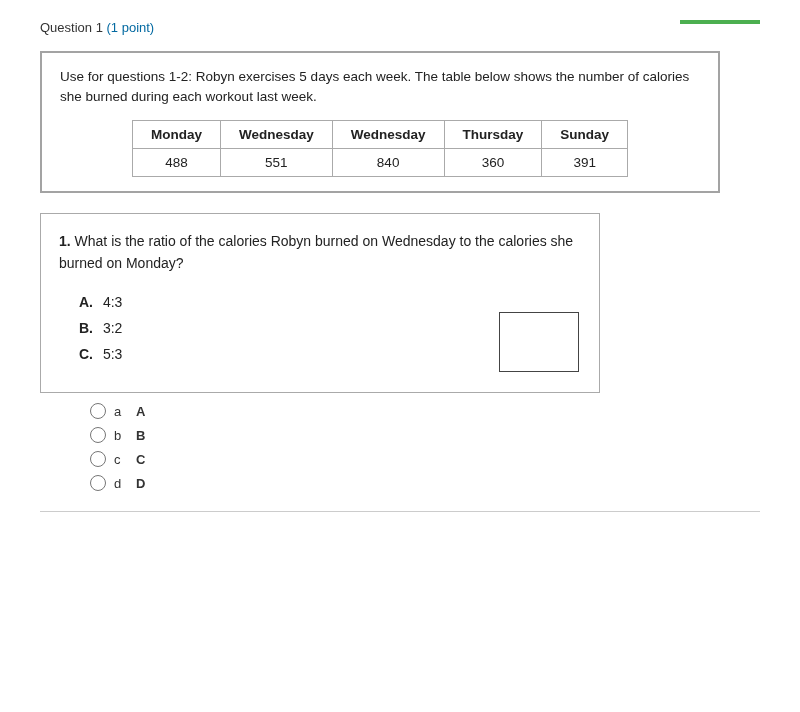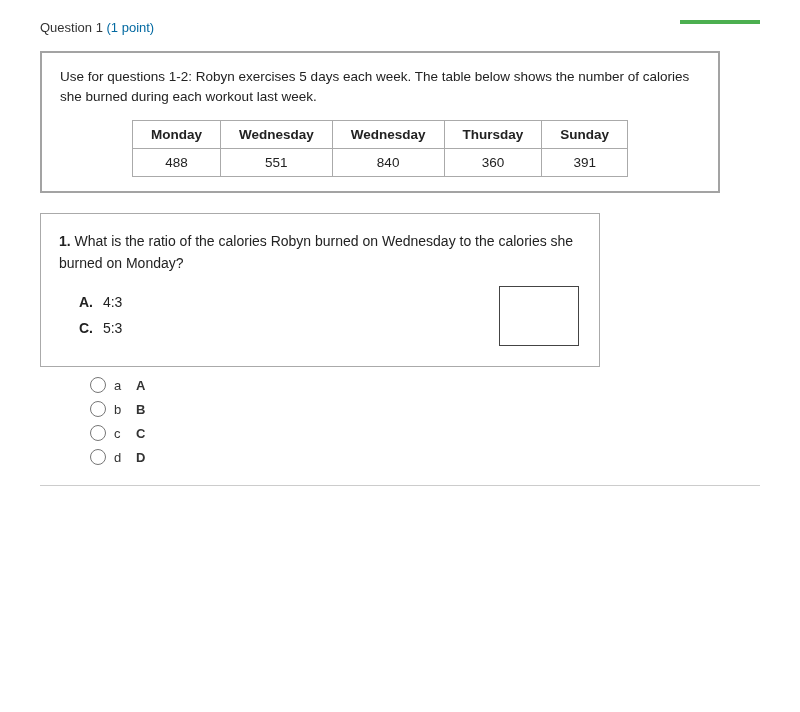--- a/index.html
+++ b/index.html
@@ -161,20 +161,24 @@
   <div class="question-text">
     <span class="question-number">1.</span>
     <span>What is the ratio of the calories Robyn burned on Wednesday to the calories she burned on Monday?</span>
   </div>
   <ul class="choices">
     <li>
       <span class="choice-letter">A.</span>
       <span>4:3</span>
     </li>
     <li>
+      <span class="choice-letter">B.</span>
+      <span>3:2</span>
+    </li>
+    <li>
       <span class="choice-letter">C.</span>
       <span>5:3</span>
     </li>
   </ul>
   <div class="answer-box"></div>
 </div>
 
 <div class="radio-options">
   <div class="radio-row">
     <input type="radio" name="answer" id="radio-a" style="">

